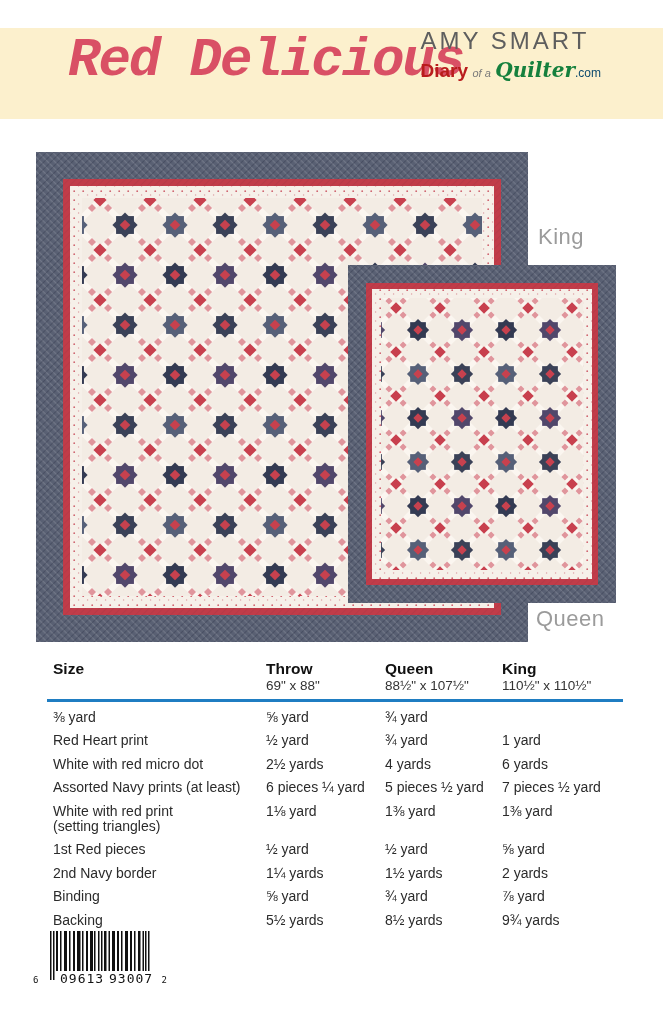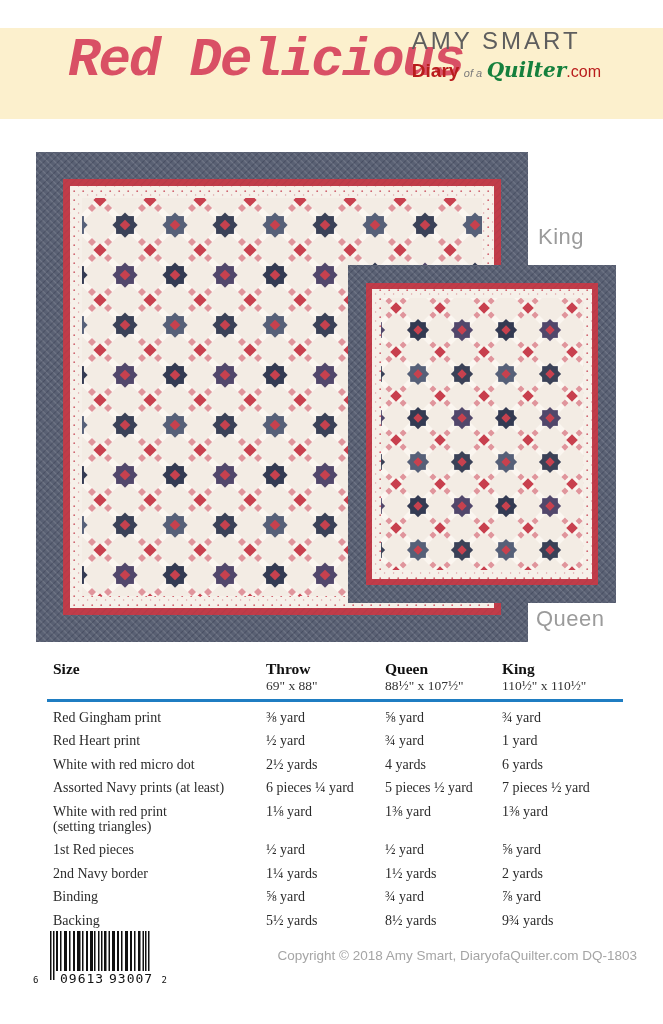--- a/index.html
+++ b/index.html
@@ -16,28 +16,28 @@
     font-size:54px;letter-spacing:-2px;color:#d95065;white-space:nowrap;
   }
   .brand{position:absolute;right:62px;top:27px;text-align:left;}
   .brand-name{
     font-size:24px;letter-spacing:3px;color:#5e5e5e;font-weight:400;white-space:nowrap;
   }
   .brand-logo{margin-top:3px;white-space:nowrap;}
   .logo-diary{font-size:19px;font-weight:700;color:#b91c1c;}
   .logo-ofa{font-size:11px;font-style:italic;color:#7a7a7a;}
   .logo-quilter{font-family:"DejaVu Serif",serif;font-size:20px;font-style:italic;font-weight:700;color:#15803d;}
-  .logo-com{font-size:16px;color:#b91c1c;}
+  .logo-com{font-size:12px;color:#0c4a6e;}
   
   .quilts{position:absolute;left:0;top:0;}
   .qlabel{position:absolute;color:#9b9b9b;font-size:22px;letter-spacing:0.5px;}
   .qlabel.king{left:538px;top:224px;}
   .qlabel.queen{left:536px;top:606px;}
   
-  .size-table{position:absolute;left:53px;top:660px;width:572px;font-family:Liberation Serif, serif;}
+  .size-table{position:absolute;left:53px;top:660px;width:572px;}
   .trow{display:grid;grid-template-columns:213px 119px 117px 1fr;}
   .thead .col-label{font-size:15.5px;font-weight:700;color:#111;line-height:17px;}
   .thead .col-sub{font-size:13.5px;color:#333;line-height:16px;margin-top:1px;}
   .rule{height:2.5px;background:#1f7dc2;margin:5px 0 8px -6px;width:576px;}
   .drow{margin-bottom:8.5px;font-size:14px;line-height:15px;}
   .drow .cell{white-space:nowrap;}
   .name2{display:block;}
   
   .copyright{
     position:absolute;right:26px;top:948px;font-size:13.5px;color:#a5a5a5;white-space:nowrap;
@@ -192,21 +192,20 @@
           <div class="col-sub">88½" x 107½"</div>
         </div>
       <div class="cell">
           <div class="col-label">King</div>
           <div class="col-sub">110½" x 110½"</div>
         </div>
     </div>
     <div class="rule"></div>
 
     <div class="trow drow">
-      <div class="cell">Red Gingham print</div>
       <div class="cell">⅜ yard</div>
       <div class="cell">⅝ yard</div>
       <div class="cell">¾ yard</div>
     </div>
     <div class="trow drow">
       <div class="cell">Red Heart print</div>
       <div class="cell">½ yard</div>
       <div class="cell">¾ yard</div>
       <div class="cell">1 yard</div>
     </div>
@@ -247,21 +246,20 @@
       <div class="cell">⅞ yard</div>
     </div>
     <div class="trow drow">
       <div class="cell">Backing</div>
       <div class="cell">5½ yards</div>
       <div class="cell">8½ yards</div>
       <div class="cell">9¾  yards</div>
     </div>
   </div>
 
-  <div class="copyright">Copyright © 2018 Amy Smart, DiaryofaQuilter.com  DQ-1803</div>
 
   <div class="barcode">
     <svg width="110" height="50" viewBox="0 0 100 50">
       <g fill="#111">
         <rect x="0" width="1.5" height="49"></rect>
           <rect x="3" width="1.5" height="49"></rect>
         <rect x="6" width="2" height="40"></rect>
           <rect x="10" width="1.5" height="40"></rect>
         <rect x="14" width="3" height="40"></rect>
           <rect x="19" width="1.5" height="40"></rect>

